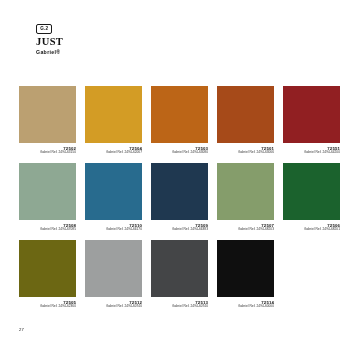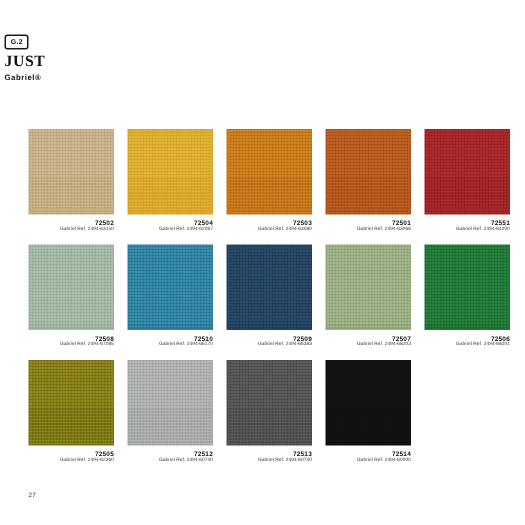--- a/index.html
+++ b/index.html
@@ -10,21 +10,21 @@
     overflow:hidden;
     position:relative;
   }
   .page{
     position:absolute;inset:0;
     padding:0;
   }
   
   .header{
     position:absolute;
-    left:3px;top:16px;
+    left:36px;top:16px;
   }
   .badge{
     display:inline-block;
     border:1px solid #1a1a1a;
     border-radius:2px;
     font-size:4.6px;
     font-weight:bold;
     letter-spacing:.2px;
     line-height:1;
     padding:1.6px 3.2px;

